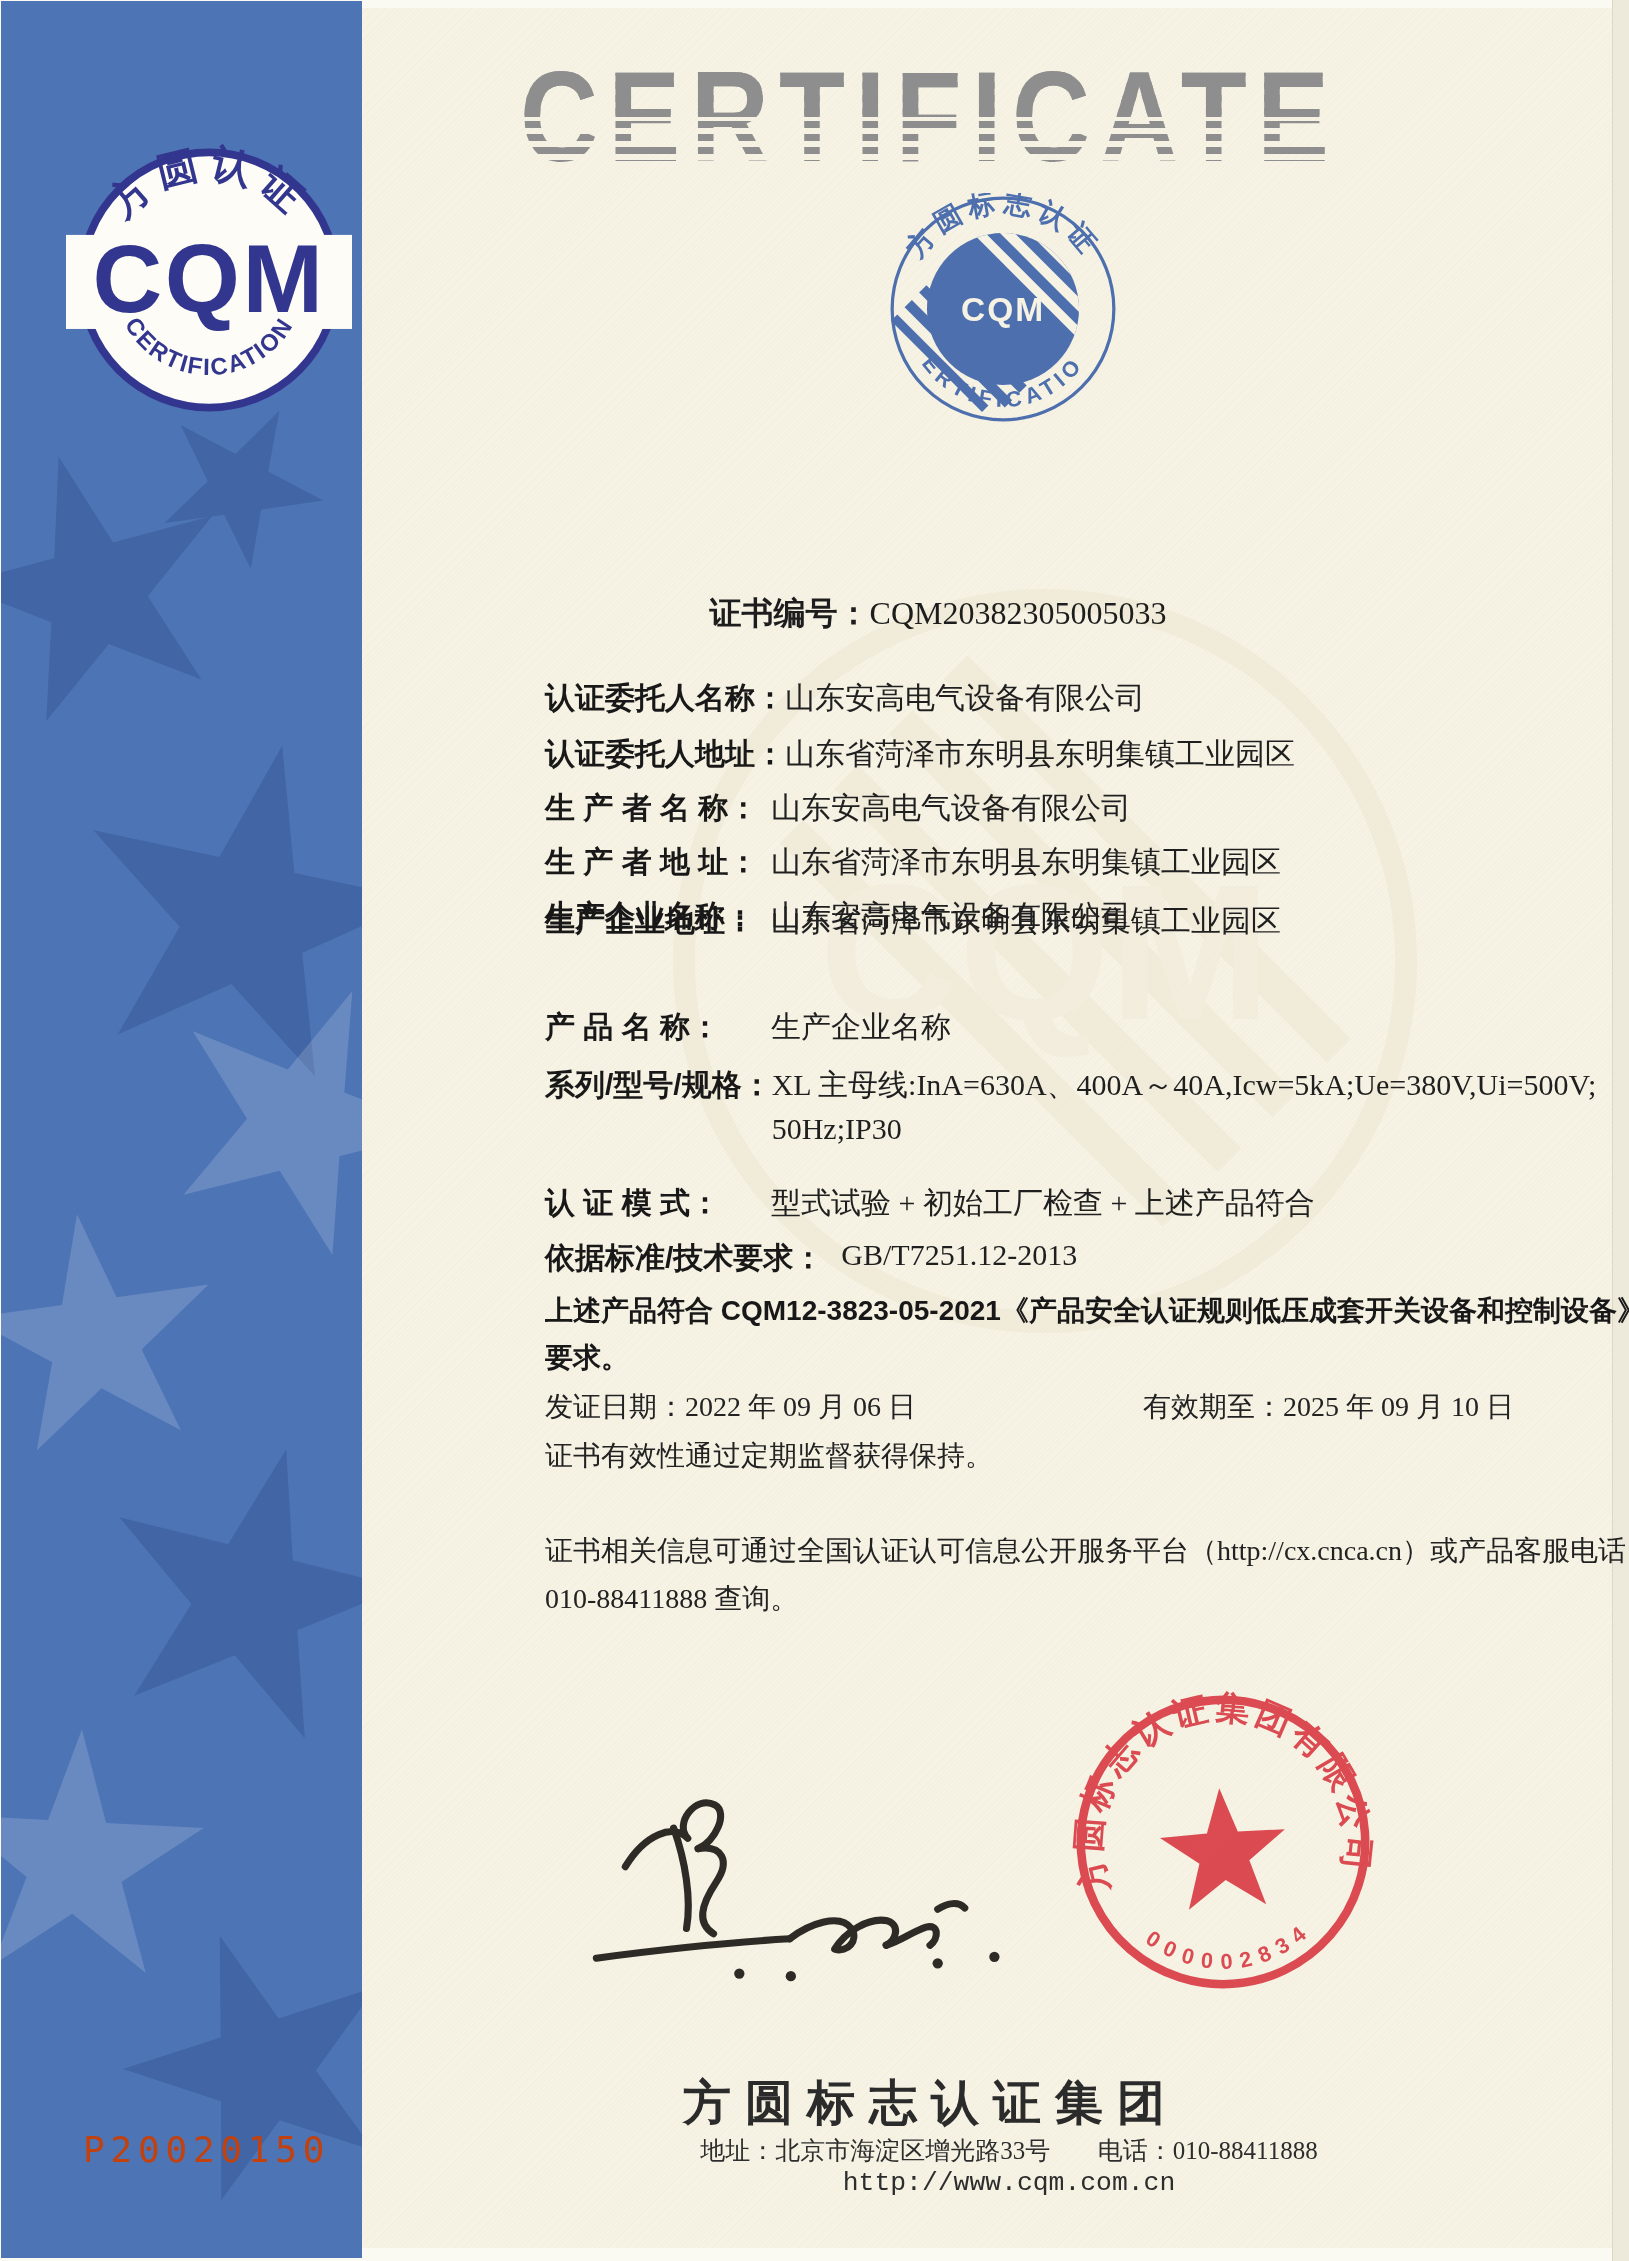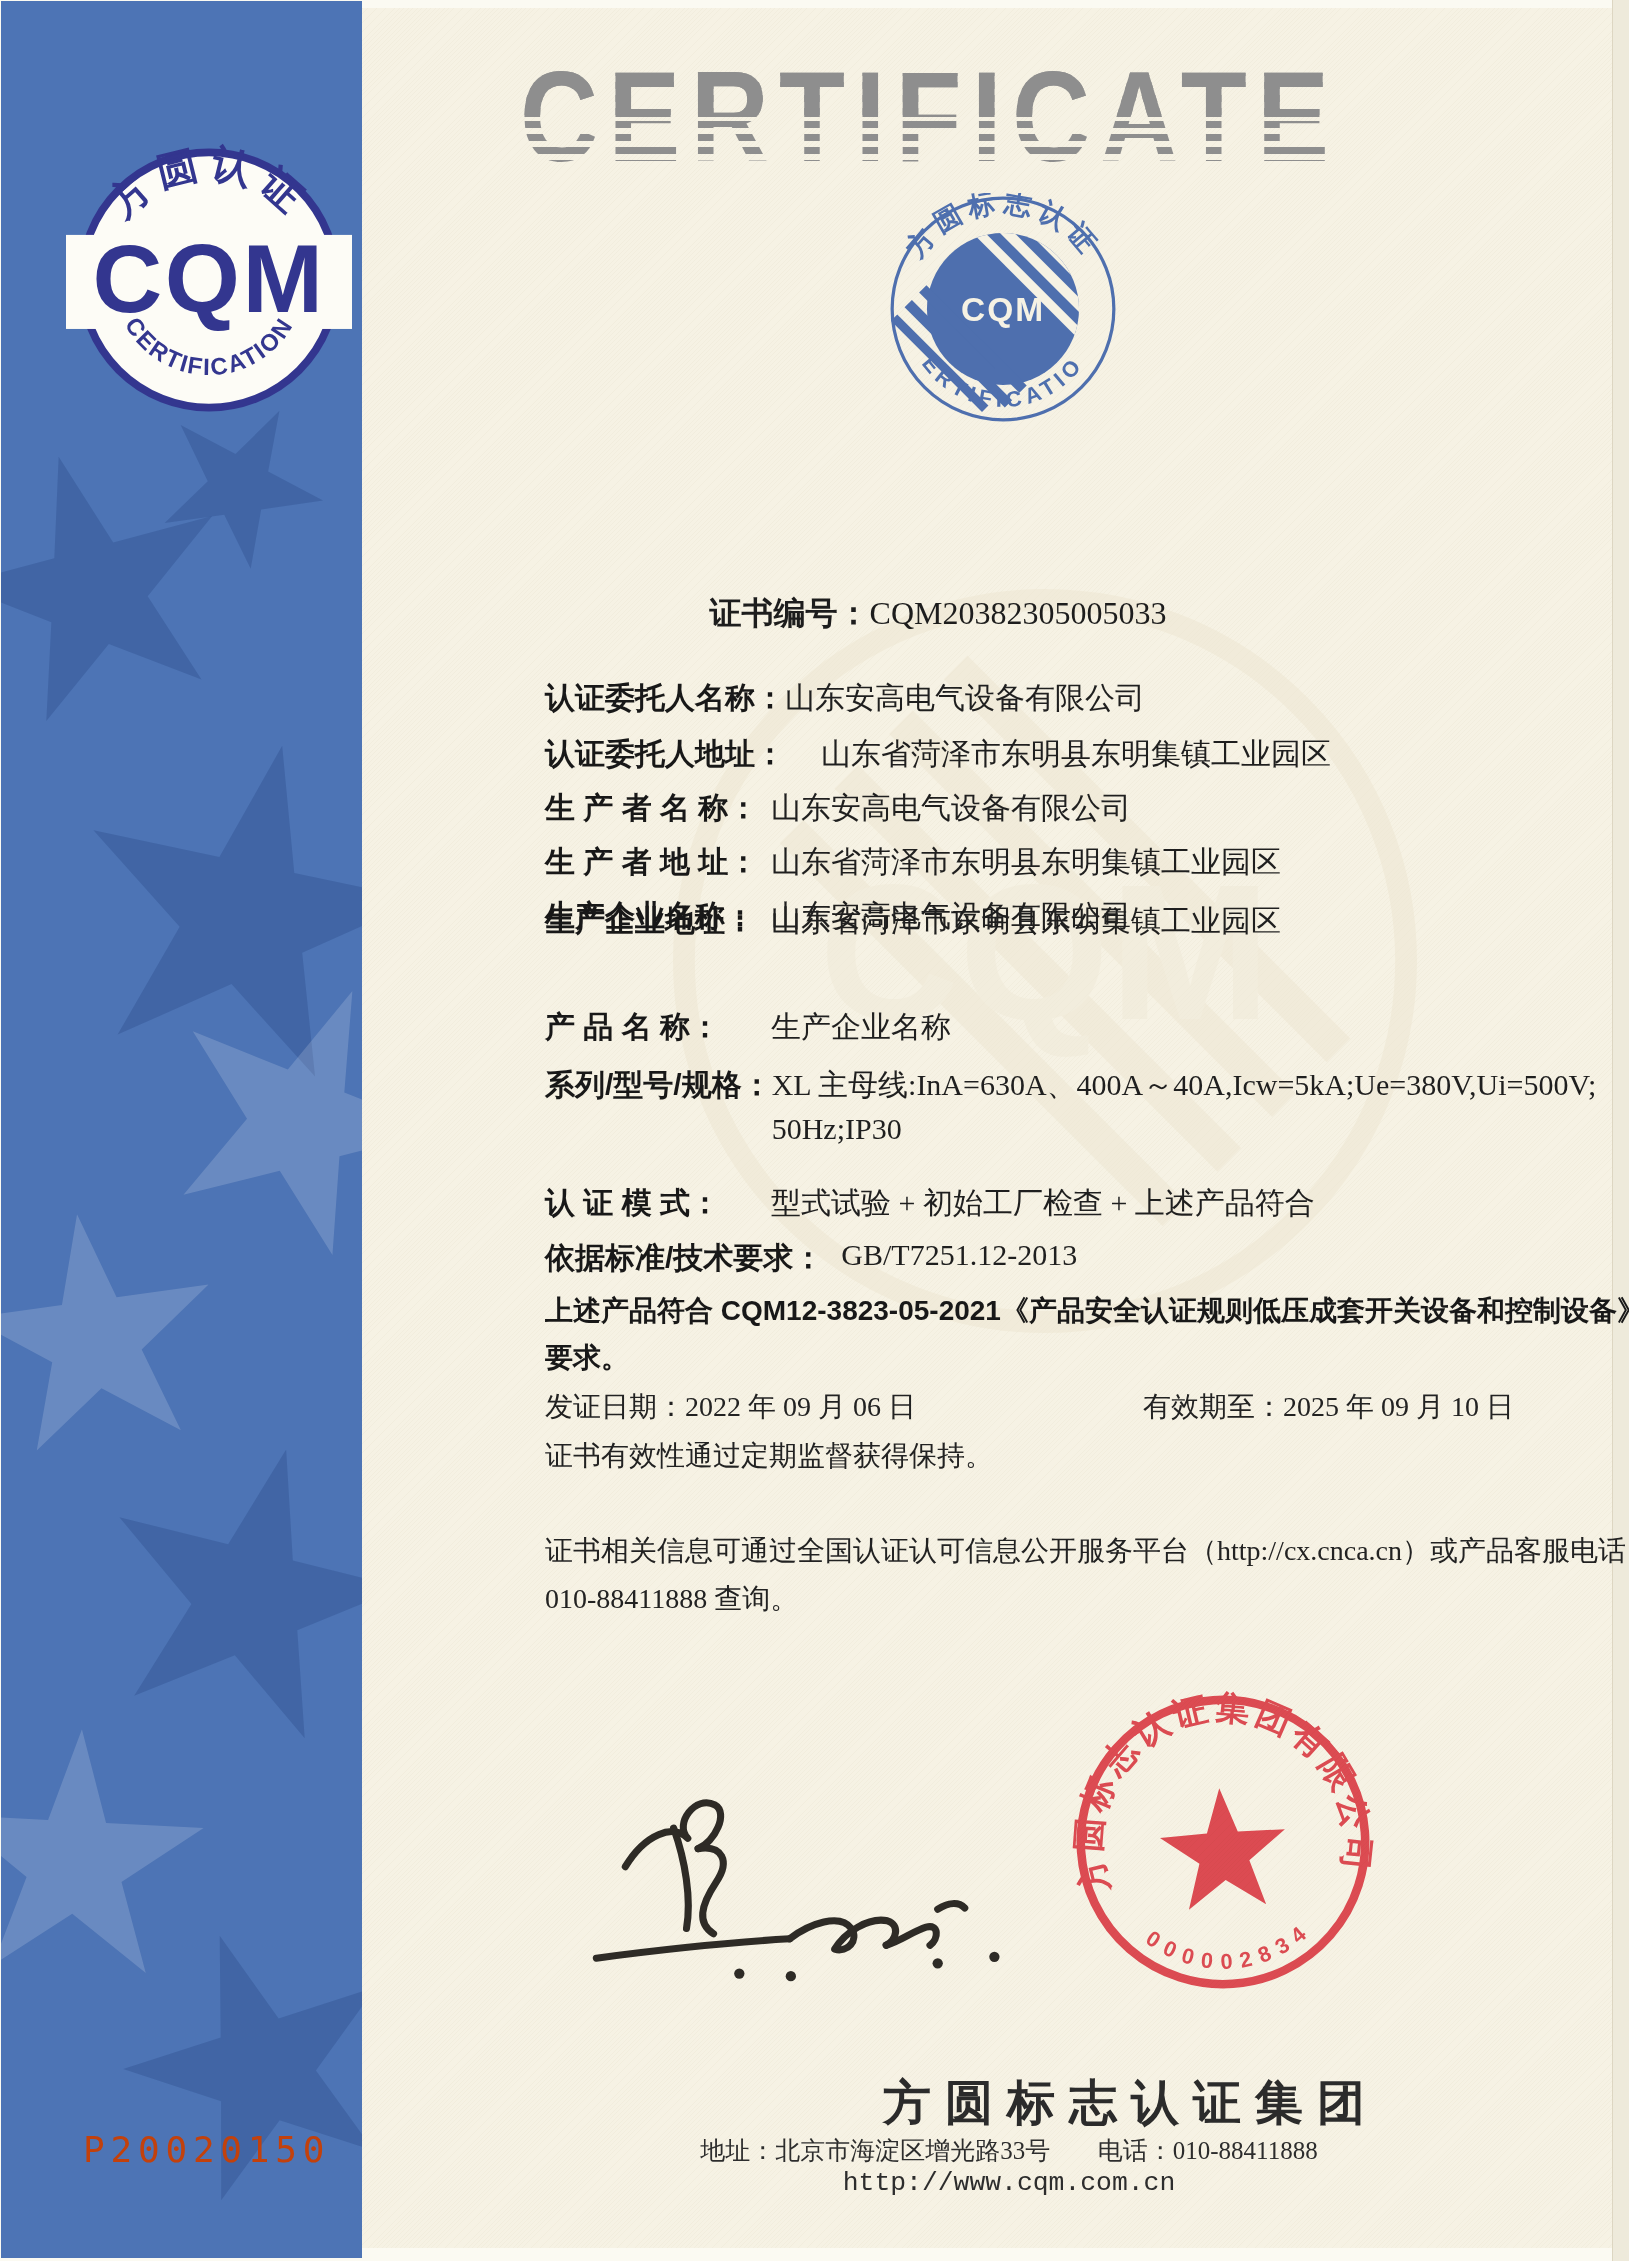--- a/index.html
+++ b/index.html
@@ -31,21 +31,21 @@
   .row{position:absolute;left:545px;display:flex;align-items:flex-start;white-space:nowrap;}
   .row .lbl{display:inline-block;min-width:226px;font-family:"Liberation Sans","DejaVu Sans",sans-serif;
      font-weight:bold;font-size:30px;color:#181818;}
   .row .val{font-size:30px;color:#1f1f1f;}
   .row .val .l2{display:block;}
   .wide .lbl{min-width:0;margin-right:18px;}
   .boldline{position:absolute;left:545px;font-family:"Liberation Sans","DejaVu Sans",sans-serif;
      font-weight:bold;font-size:28px;color:#181818;white-space:nowrap;}
   .note{position:absolute;left:545px;font-size:28px;color:#222;white-space:nowrap;}
   
-  #footer-org{position:absolute;left:683px;width:696px;top:2071px;text-align:right;
+  #footer-org{position:absolute;left:683px;width:696px;top:2071px;text-align:left;
      font-size:48px;font-weight:bold;letter-spacing:14px;color:#2b2b2b;}
   #footer-addr{position:absolute;left:545px;width:928px;top:2134px;text-align:center;font-size:25px;color:#2d2d2d;white-space:nowrap;}
   #footer-url{position:absolute;left:545px;width:928px;top:2168px;text-align:center;
      font-family:"Liberation Mono","DejaVu Sans Mono",monospace;font-size:26.4px;color:#2d2d2d;}
   #serial{position:absolute;left:83px;top:2129px;font-family:"DejaVu Sans Mono","Liberation Mono",monospace;
      font-size:36px;letter-spacing:5.8px;color:#c2410c;}
   svg text{font-family:"Liberation Sans","DejaVu Sans",sans-serif;}
 </style>
 </head>
 <body>
@@ -122,21 +122,21 @@
   </svg>
 
   <div id="cert-no-line">
     <span class="lbl">证书编号：</span><span>CQM20382305005033</span>
   </div>
 
   <div class="row" style="top:678px;">
     <span class="lbl">认证委托人名称：</span>
     <span class="val">山东安高电气设备有限公司</span>
   </div>
-  <div class="row" style="top:734px;gap:36px;">
+  <div class="row" style="top:734px;">
     <span class="lbl">认证委托人地址：</span>
     <span class="val">山东省菏泽市东明县东明集镇工业园区</span>
   </div>
   <div class="row" style="top:788px;">
     <span class="lbl">生 产 者 名 称：</span>
     <span class="val">山东安高电气设备有限公司</span>
   </div>
   <div class="row" style="top:842px;">
     <span class="lbl">生 产 者 地 址：</span>
     <span class="val">山东省菏泽市东明县东明集镇工业园区</span>

